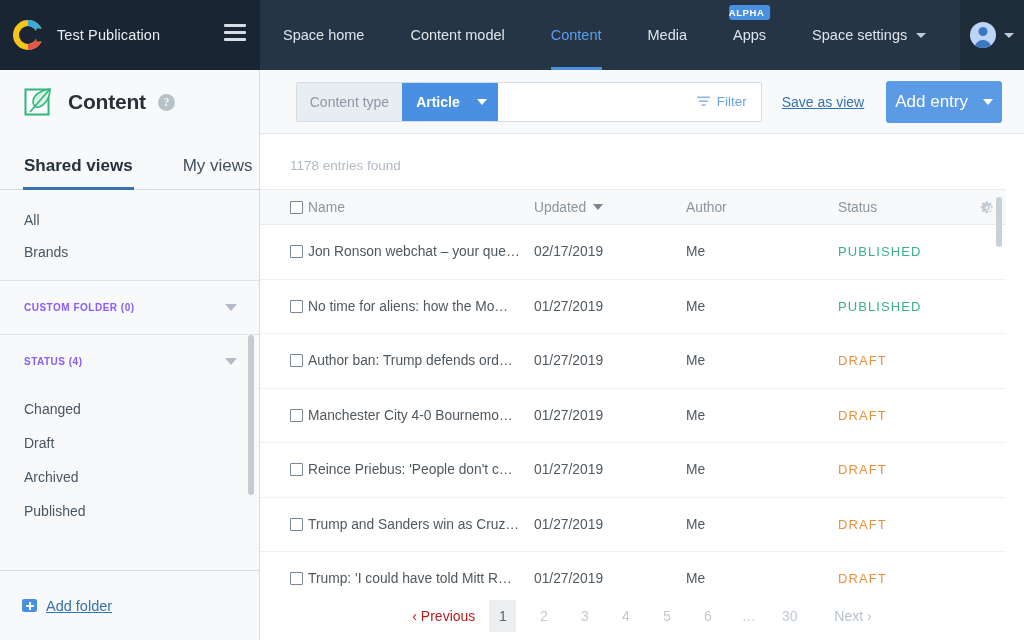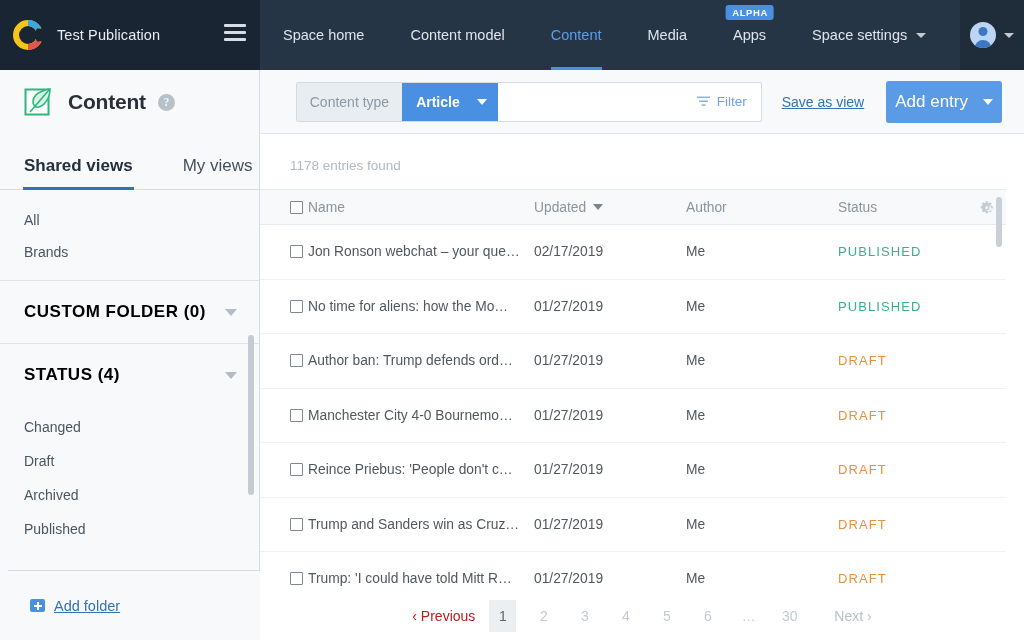--- a/index.html
+++ b/index.html
@@ -32,21 +32,21 @@
     position: relative; display: flex; align-items: center; justify-content: center;
     padding: 0 23px; color: #dfe5eb; font-size: 14.5px; cursor: pointer; white-space: nowrap;
   }
   .nav-item.active { color: #5b9fef; }
   .nav-item.active::after {
     content: ""; position: absolute; left: 23px; right: 23px; bottom: 0; height: 3px; background: #4a90e2;
   }
   .nav-badge {
     position: absolute; top: 5px; left: 50%; transform: translateX(-50%);
     background: #4a90e2; color: #fff; font-size: 9.5px; letter-spacing: .6px;
-    padding: 2px 6px 2px 7px; border-radius: 3px; font-weight: 600;
+    padding: 2px 6px 2px 0; border-radius: 3px; font-weight: 600;
   }
   .caret-down {
     display: inline-block; width: 0; height: 0; margin-left: 9px;
     border-left: 5px solid transparent; border-right: 5px solid transparent;
     border-top: 5px solid #c2cbd4;
   }
   .topbar-right {
     position: absolute; right: 0; top: 0; width: 64px; height: 70px;
     background: #1f2d3b; display: flex; align-items: center; justify-content: center; gap: 6px;
   }
@@ -87,32 +87,32 @@
   .views-tab.second { margin-left: 50px; }
 
   .sidebar-scroll { position: relative; }
   .view-list { padding: 14px 0 12px 0; border-bottom: 1px solid #dde4ea; }
   .view-item { font-size: 14px; color: #4a5662; padding: 8px 0 8px 24px; cursor: pointer; }
   .folder-section { border-bottom: 1px solid #dde4ea; }
   .folder-head {
     display: flex; align-items: center; justify-content: space-between;
     padding: 21px 22px 21px 24px; cursor: pointer;
   }
-  .folder-title { font-size: 17px; font-weight: 700; letter-spacing: .5px; color: #000000; }
+  .folder-title { font-size: 10px; font-weight: 700; letter-spacing: .5px; color: #8b5cf6; }
   .tri-down { width: 0; height: 0; border-left: 6px solid transparent; border-right: 6px solid transparent; border-top: 7px solid #b3bcc6; }
   .status-items { padding: 4px 0 0 0; }
   .status-item { font-size: 14px; color: #4a5662; padding: 9px 0 9px 24px; cursor: pointer; }
 
   .sb-scrollbar {
     position: absolute; left: 248px; top: 145px; width: 6px; height: 160px;
     background: #c4cbd2; border-radius: 3px; cursor: pointer;
   }
 
   .sidebar-footer {
-    position: absolute; bottom: 0; left: 8px; width: 259px; height: 70px;
+    position: absolute; bottom: 0; left: 0; width: 259px; height: 70px;
     border-top: 1px solid #d3dce4; background: #f7f9fa; display: flex; align-items: center; padding-left: 22px;
   }
   .add-folder-icon {
     width: 15px; height: 13px; background: #4a90e2; border-radius: 2px; position: relative; flex: 0 0 auto;
   }
   .add-folder-icon::before, .add-folder-icon::after {
     content: ""; position: absolute; background: #fff;
   }
   .add-folder-icon::before { left: 3.5px; top: 5.5px; width: 8px; height: 2px; }
   .add-folder-icon::after { left: 6.5px; top: 2.5px; width: 2px; height: 8px; }

